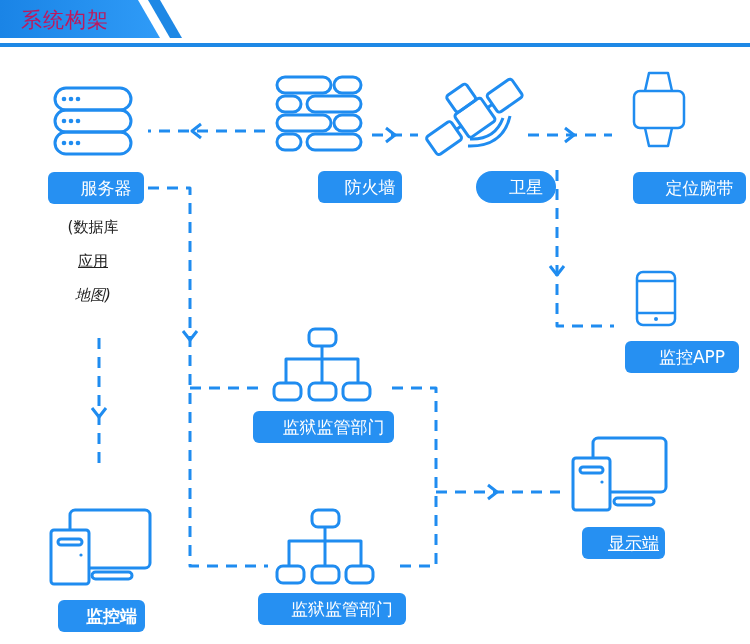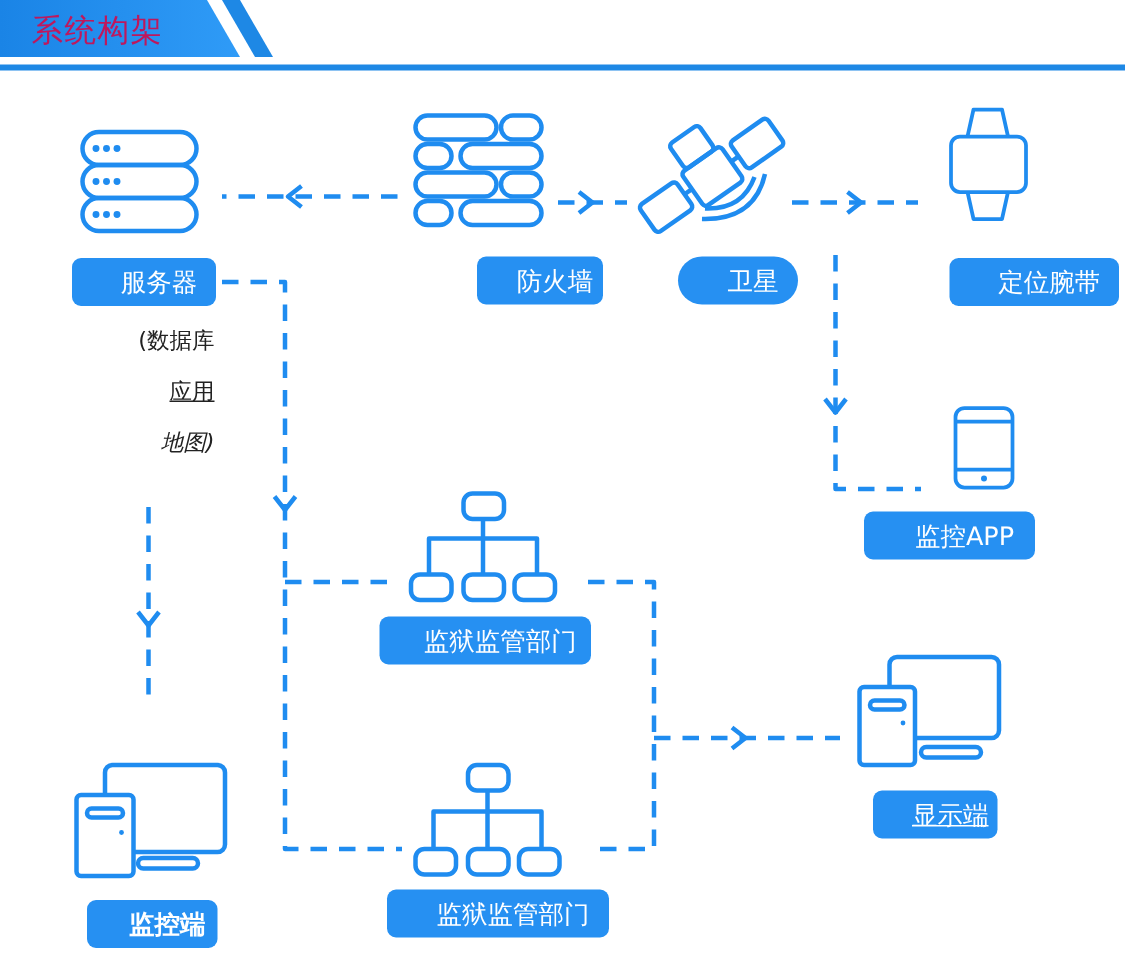--- a/index.html
+++ b/index.html
@@ -1,21 +1,21 @@
 <!DOCTYPE html>
 <html><head>
 <meta charset="utf-8">
 <style>
   html, body { margin:0; padding:0; background:#ffffff; }
   body { width:750px; height:644px; position:relative; overflow:hidden; font-family:"DejaVu Sans", "Liberation Sans", sans-serif; }
   .header-band { position:absolute; left:0; top:0; width:750px; height:50px; }
   .header-title { position:absolute; left:21px; top:6px; color:#be185d; font-size:21px; line-height:28px; letter-spacing:1px; }
   svg.diagram { position:absolute; left:0; top:0; }
   .lbl { position:absolute; background:#2690f2; color:#fff; border-radius:6px; font-size:17px; display:flex; align-items:center; justify-content:center; height:32px; box-sizing:border-box; white-space:nowrap;padding-left:20px; }
-  .note { position:absolute; color:#222; font-size:15px; text-align:right; line-height:34px; width:100px; }
+  .note { position:absolute; color:#222; font-size:15px; text-align:center; line-height:34px; width:100px; }
 </style>
 </head>
 <body>
 
 <svg class="header-band" width="750" height="50" viewBox="0 0 750 50">
   <defs>
     <linearGradient id="hg" x1="0" x2="1" y1="0" y2="0">
       <stop offset="0" stop-color="#1a84e6"></stop>
       <stop offset="1" stop-color="#2f9bf7"></stop>
     </linearGradient>
@@ -143,19 +143,19 @@
     <circle cx="81" cy="555" r="1.6" fill="#1f8cf0" stroke="none"></circle>
   </g>
 </svg>
 
 <div class="lbl" style="left:48px;top:172px;width:96px;">服务器</div>
 <div class="note" style="left:43px;top:210px;">(数据库</div>
 <div class="note" style="left:43px;top:244px;text-decoration:underline;">应用</div>
 <div class="note" style="left:43px;top:278px;font-style:italic;">地图)</div>
 
 <div class="lbl" style="left:277px;top:171px;width:84px;margin-left:41px;">防火墙</div>
-<div class="lbl" style="left:452px;top:171px;width:80px;border-radius:17px;">卫星</div>
+<div class="lbl" style="left:476px;top:171px;width:80px;border-radius:17px;">卫星</div>
 <div class="lbl" style="left:603px;top:172px;width:113px;margin-left:30px;">定位腕带</div>
-<div class="lbl" style="left:576px;top:341px;width:114px;">监控APP</div>
+<div class="lbl" style="left:625px;top:341px;width:114px;">监控APP</div>
 <div class="lbl" style="left:253px;top:411px;width:141px;">监狱监管部门</div>
 <div class="lbl" style="left:258px;top:593px;width:148px;">监狱监管部门</div>
 <div class="lbl" style="left:582px;top:527px;width:83px;text-decoration:underline;">显示端</div>
 <div class="lbl" style="left:58px;top:600px;width:87px;font-weight:bold;">监控端</div>
 
 </body></html>

